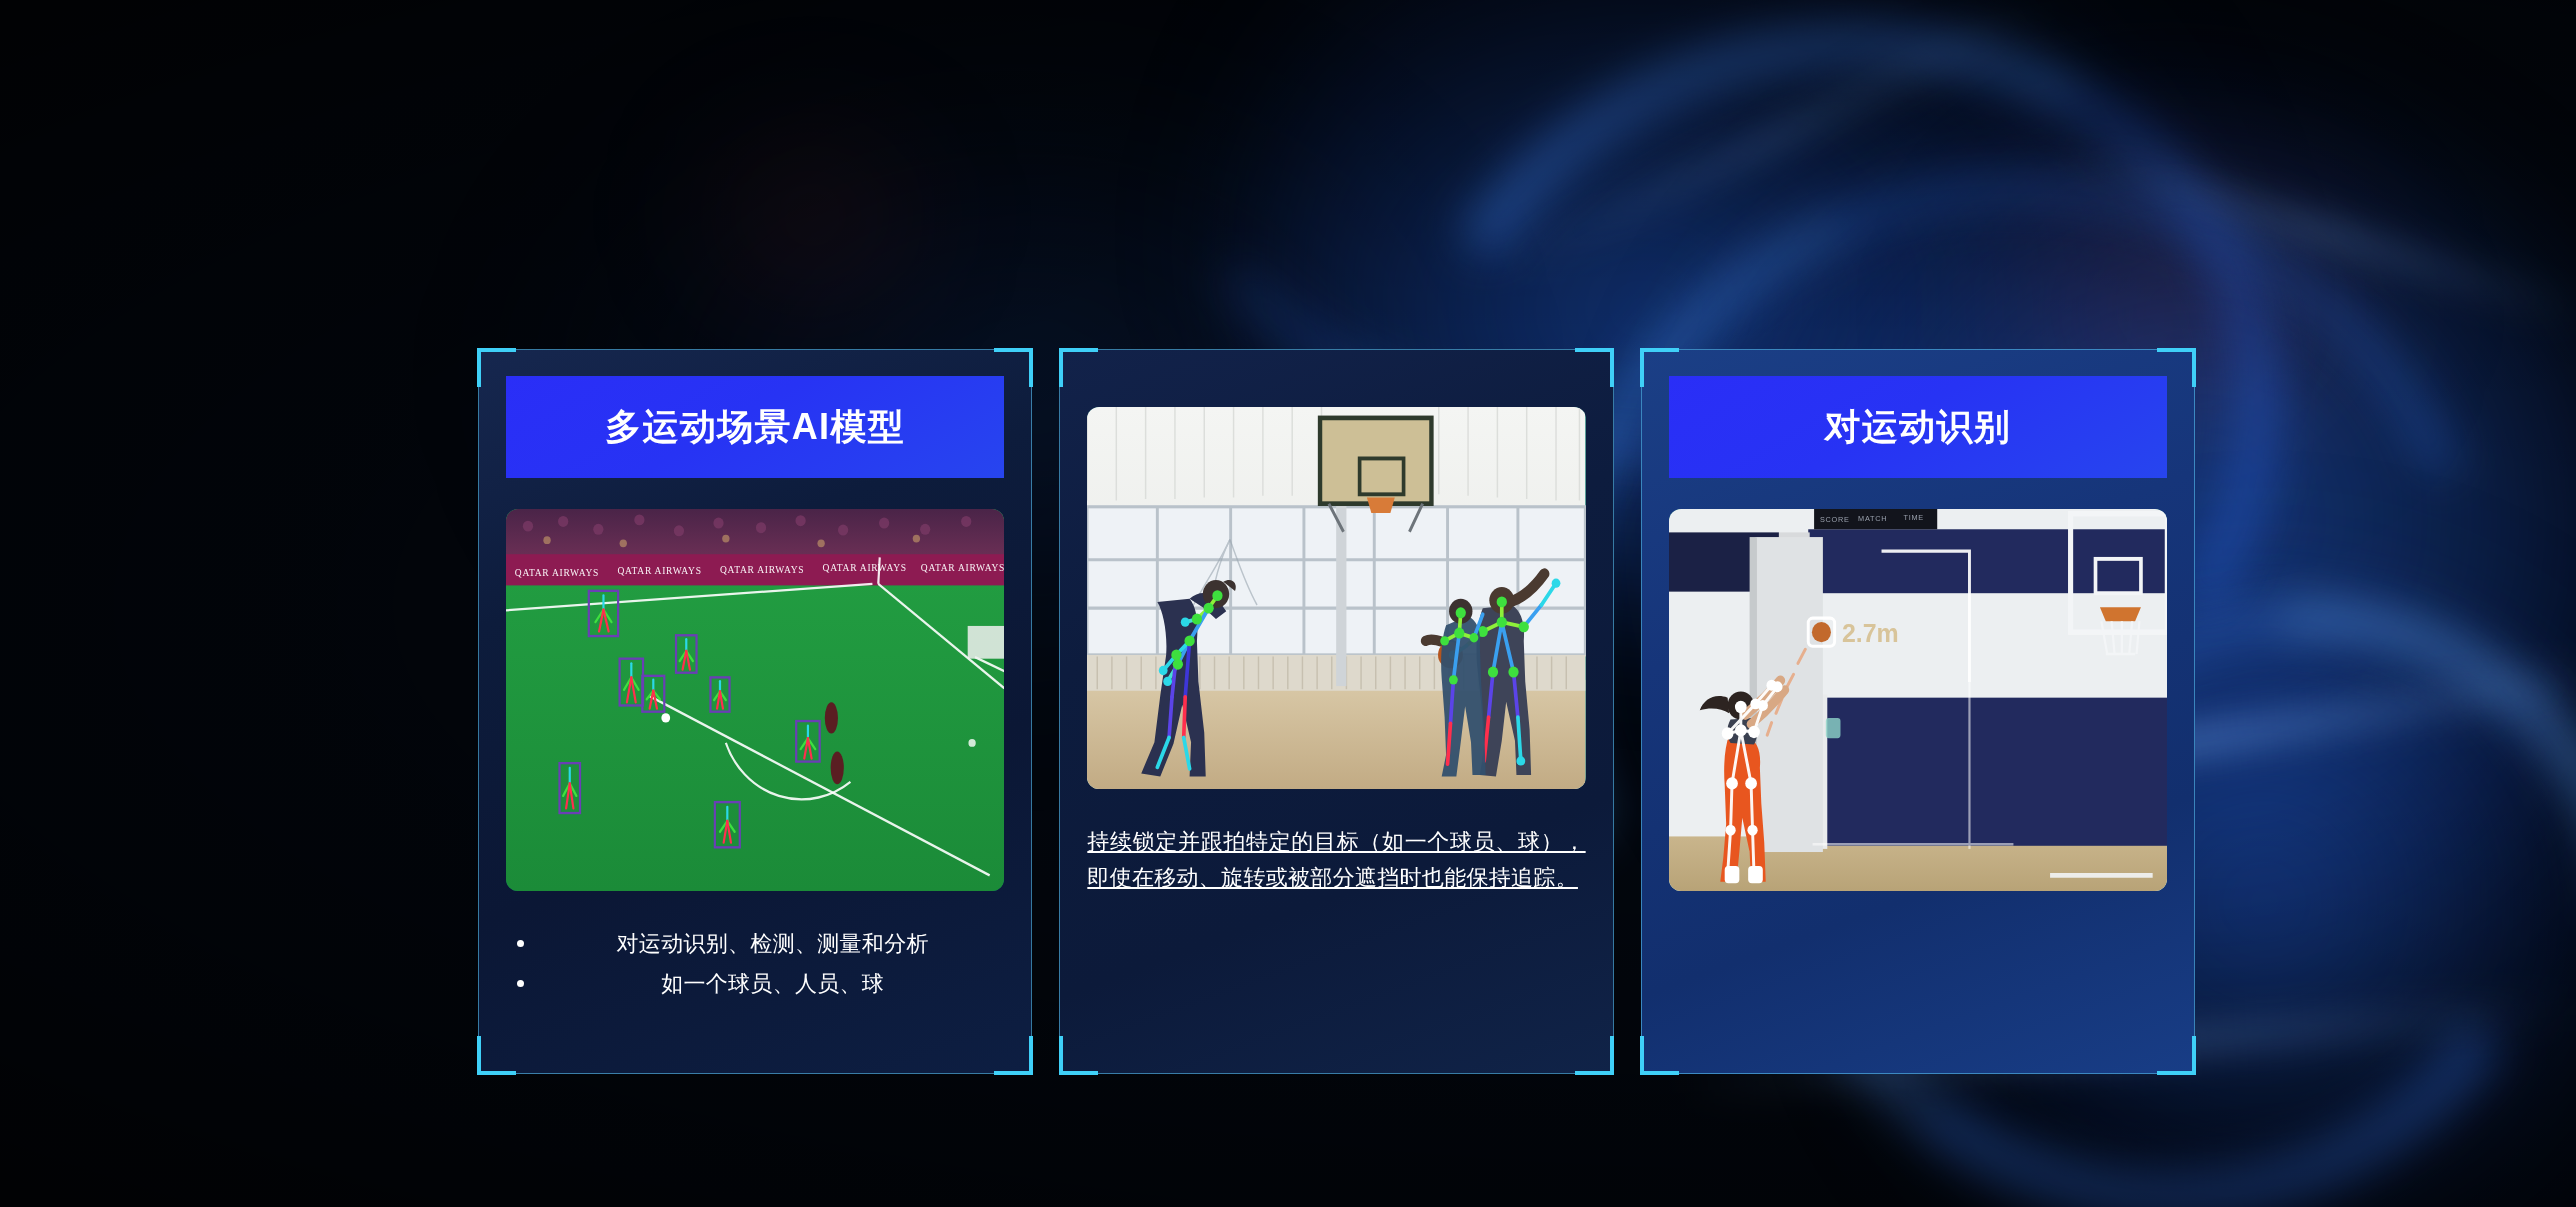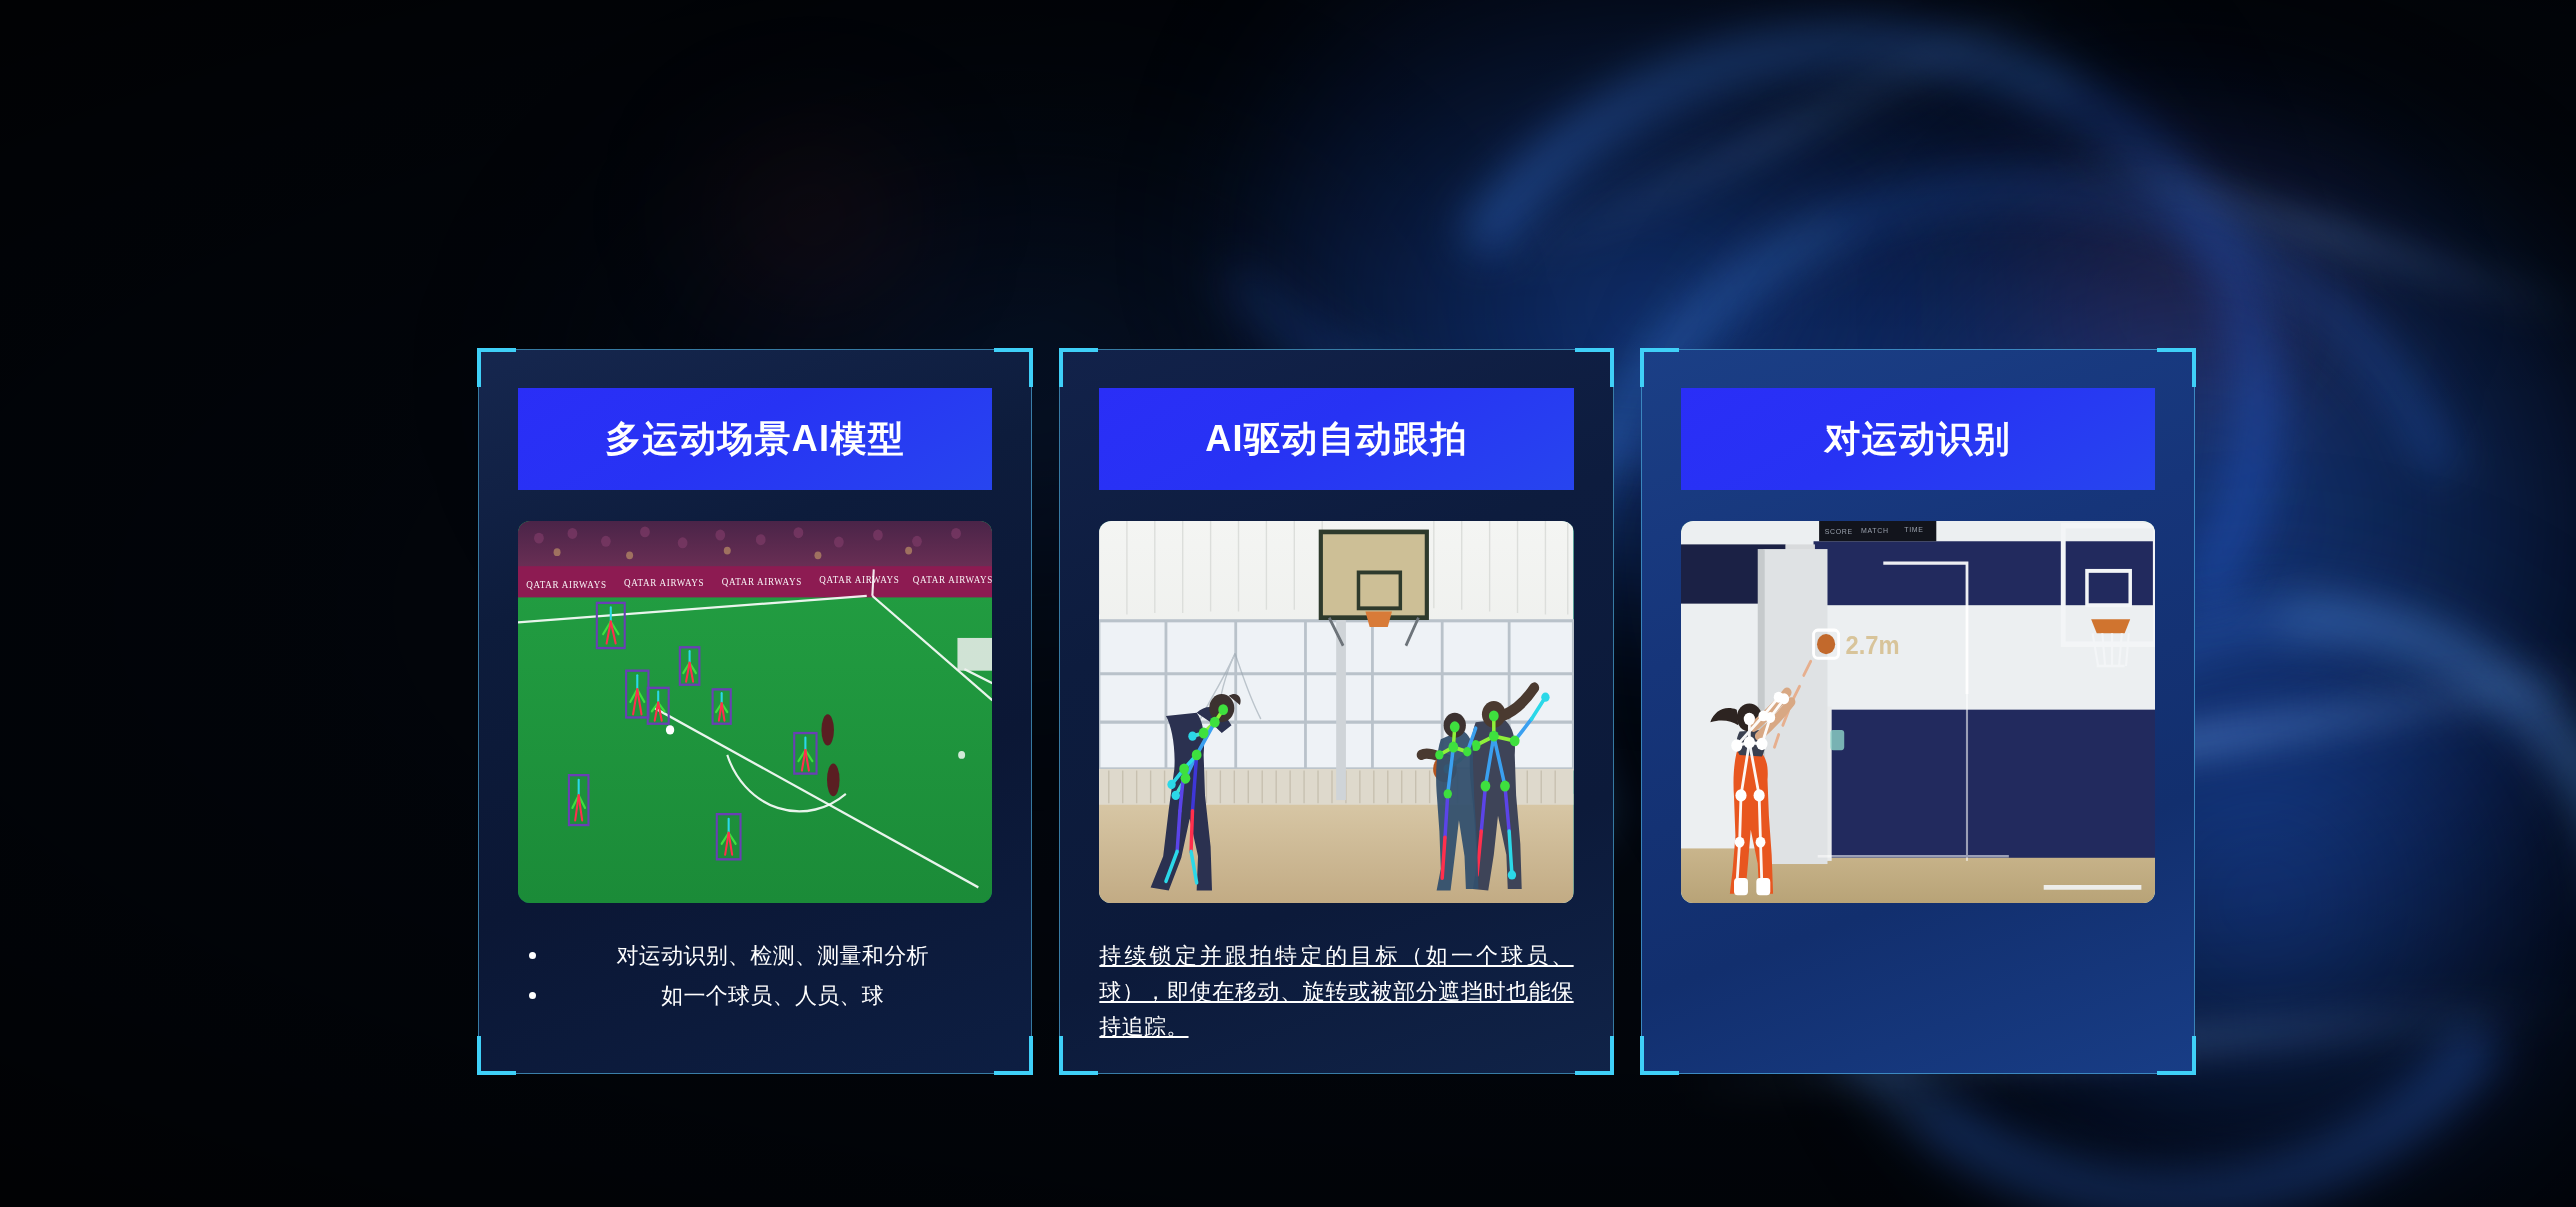--- a/index.html
+++ b/index.html
@@ -50,21 +50,21 @@
   .st1{ left:1778px; top:725px; width:839px; height:31px; transform:rotate(-9deg); }
   .st2{ left:2046px; top:221px; width:550px; height:20px; transform:rotate(18deg); }
   .st3{ left:1677px; top:1033px; width:899px; height:25.5px; transform:rotate(-5deg); }
   .st4{ left:1476px; top:127px; width:604px; height:17.4px; transform:rotate(-26deg); }
   .vignette{ position:absolute; inset:0;
     background:radial-gradient(ellipse at 72% 50%, rgba(0,0,0,0) 28%, rgba(0,0,0,.45) 78%, rgba(0,0,0,.72) 100%); }
 
   
   #cards{ position:absolute; left:478px; top:349px; width:1717px; height:725px;
           display:flex; gap:27px; }
-  .card{ position:relative; flex:1 1 0; padding:12px; }
+  .card{ position:relative; flex:1 1 0; padding:0; }
   .card-bg{ position:absolute; inset:0;
     background:linear-gradient(160deg,#16274f 0%,#0d1c3c 30%,#0b1735 62%,#0d1e42 100%);
     border:0.7px solid rgba(90,200,245,.55); }
   .c3 .card-bg{ background:linear-gradient(160deg,#1b3f86 0%,#16357a 35%,#122f6e 70%,#183d86 100%); }
   .c2 .card-bg{ background:linear-gradient(160deg,#12224a 0%,#0d1c3e 35%,#0c1a3a 70%,#102murky 100%);
     background:linear-gradient(160deg,#12224a 0%,#0d1c3e 35%,#0c1a3a 70%,#102348 100%); }
 
   .bracket{ position:absolute; width:39px; height:39px; pointer-events:none; }
   .bracket i{ position:absolute; background:#3fd0f8; display:block; }
   .bracket i.h{ width:39px; height:4px; }
@@ -294,23 +294,20 @@
     <div class="bracket br-bl">
         <i class="h"></i>
         <i class="v"></i>
       </div>
     <div class="bracket br-br">
         <i class="h"></i>
         <i class="v"></i>
       </div>
 
     <div class="card-inner">
-      <div class="title-bar">
-        <span>AI驱动自动跟拍</span>
-      </div>
 
       <div class="thumb">
         <svg viewBox="0 0 680 490" preserveAspectRatio="none">
           <defs>
             <linearGradient id="gymwall" x1="0" y1="0" x2="0" y2="1">
               <stop offset="0" stop-color="#f4f5f3"></stop>
                 <stop offset="1" stop-color="#e4e6e2"></stop>
             </linearGradient>
             <linearGradient id="gymfloor" x1="0" y1="0" x2="0" y2="1">
               <stop offset="0" stop-color="#d9c9a8"></stop>

